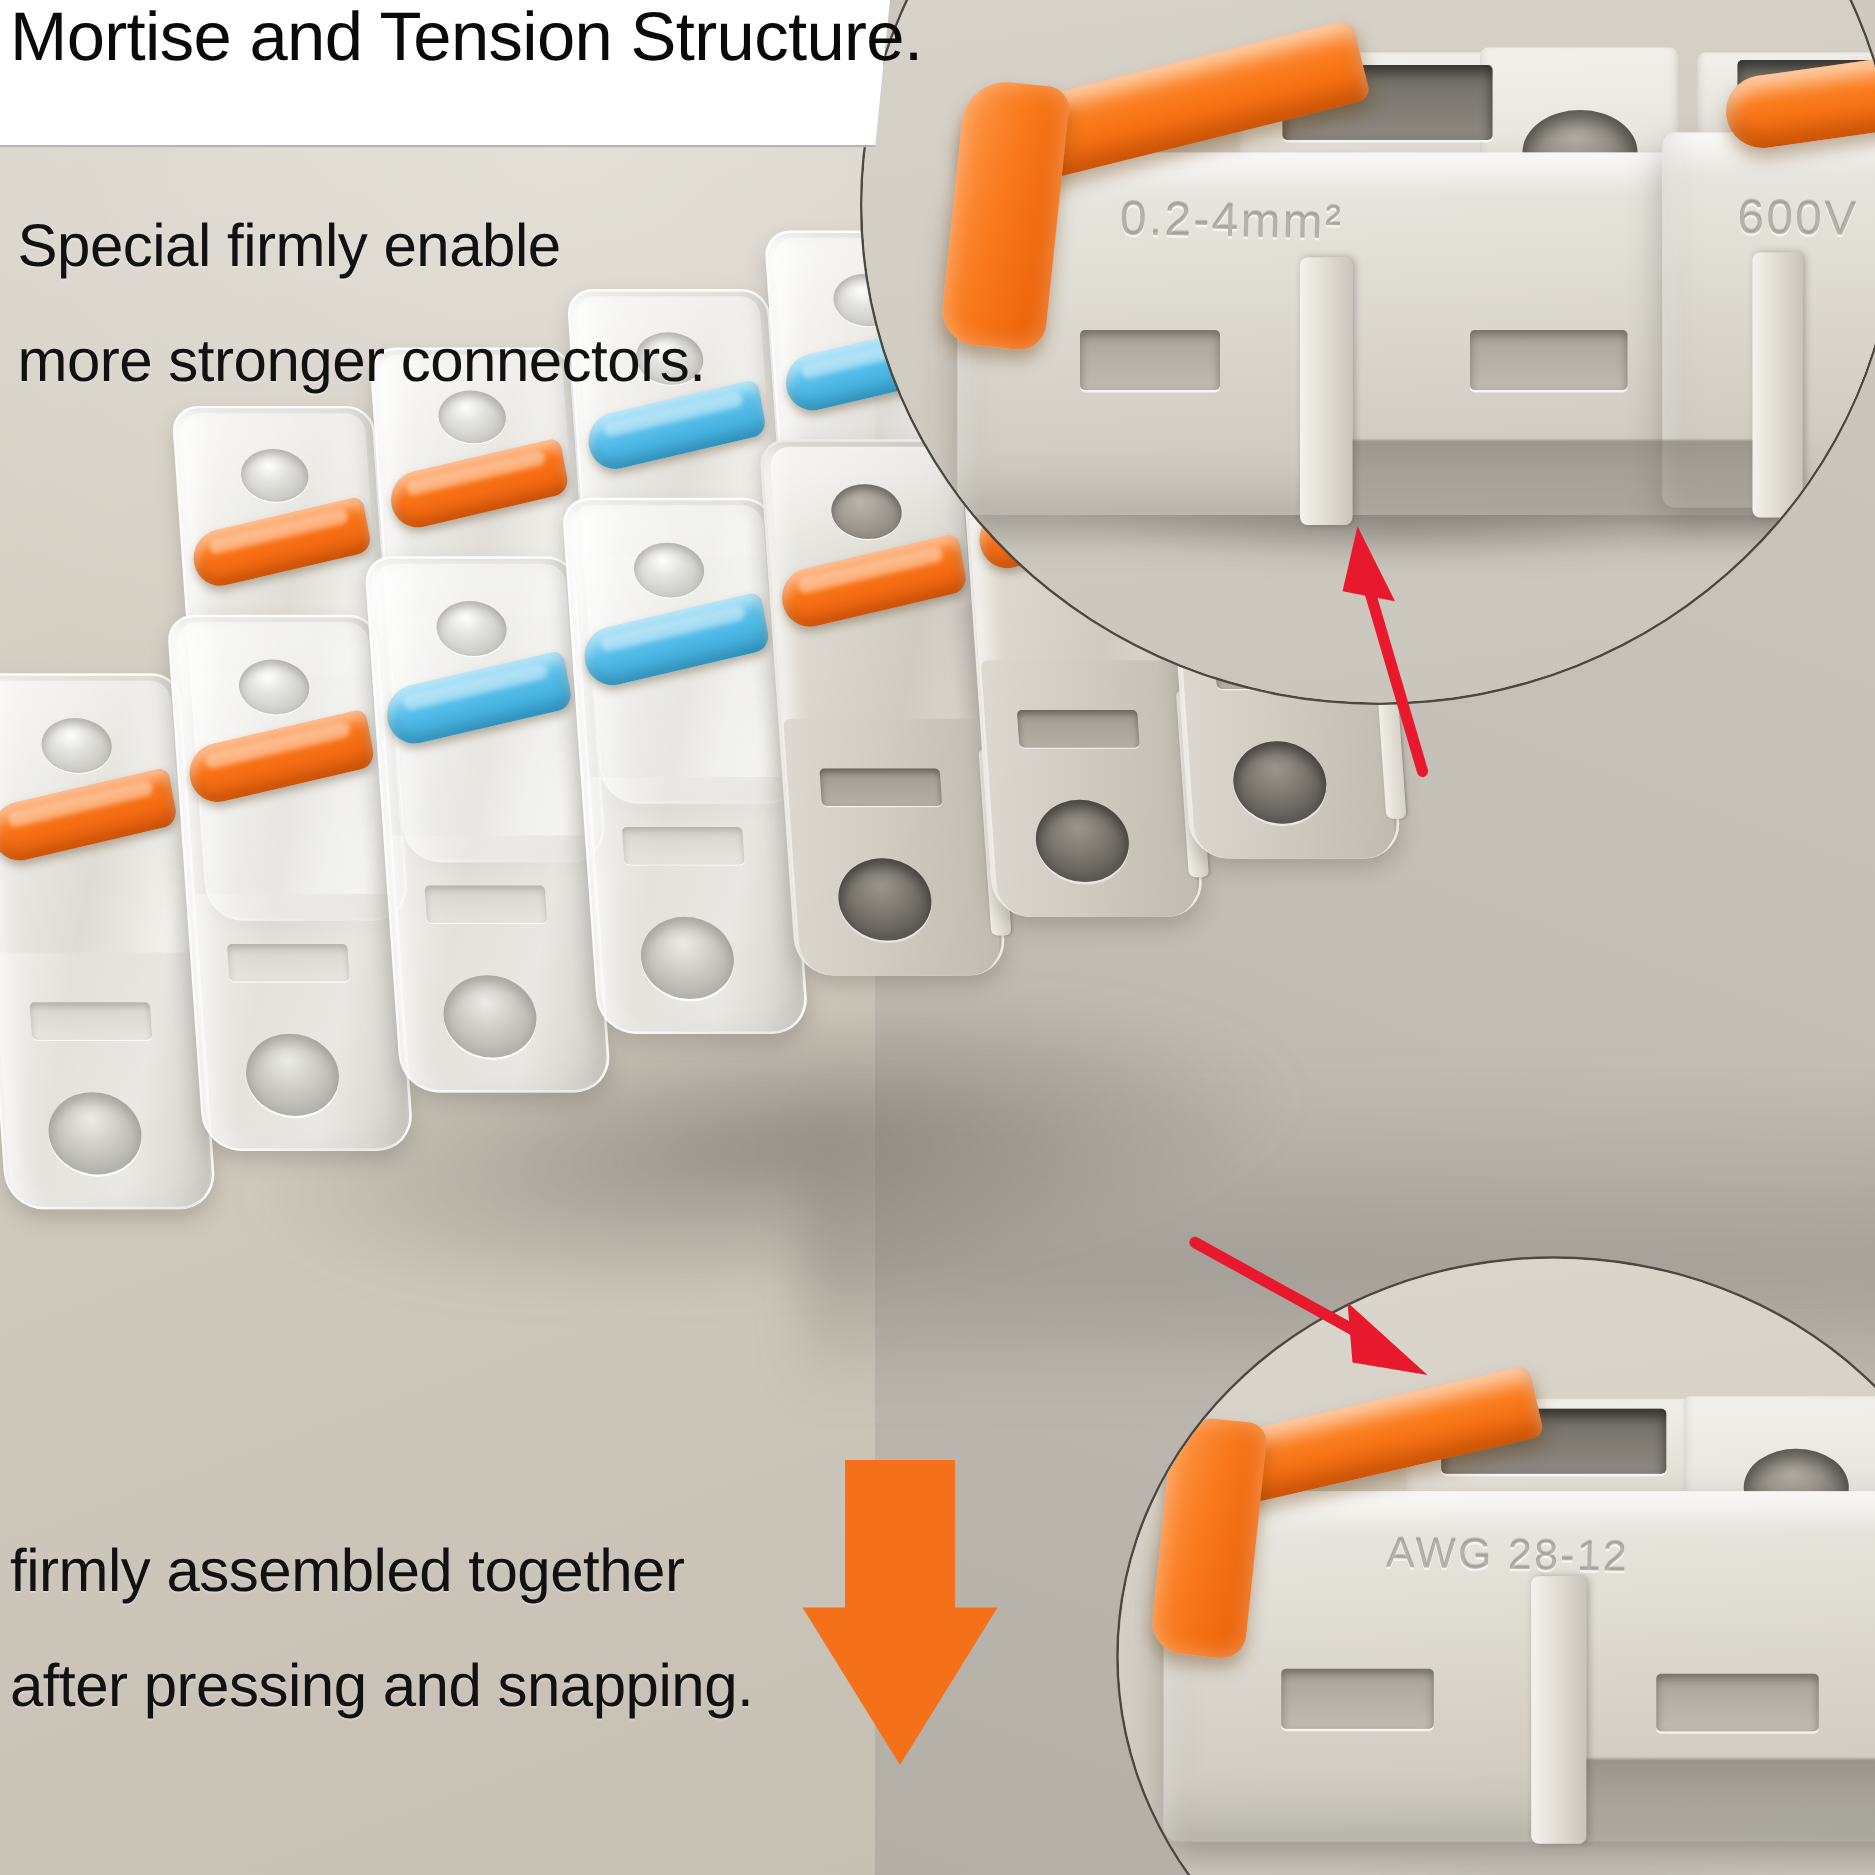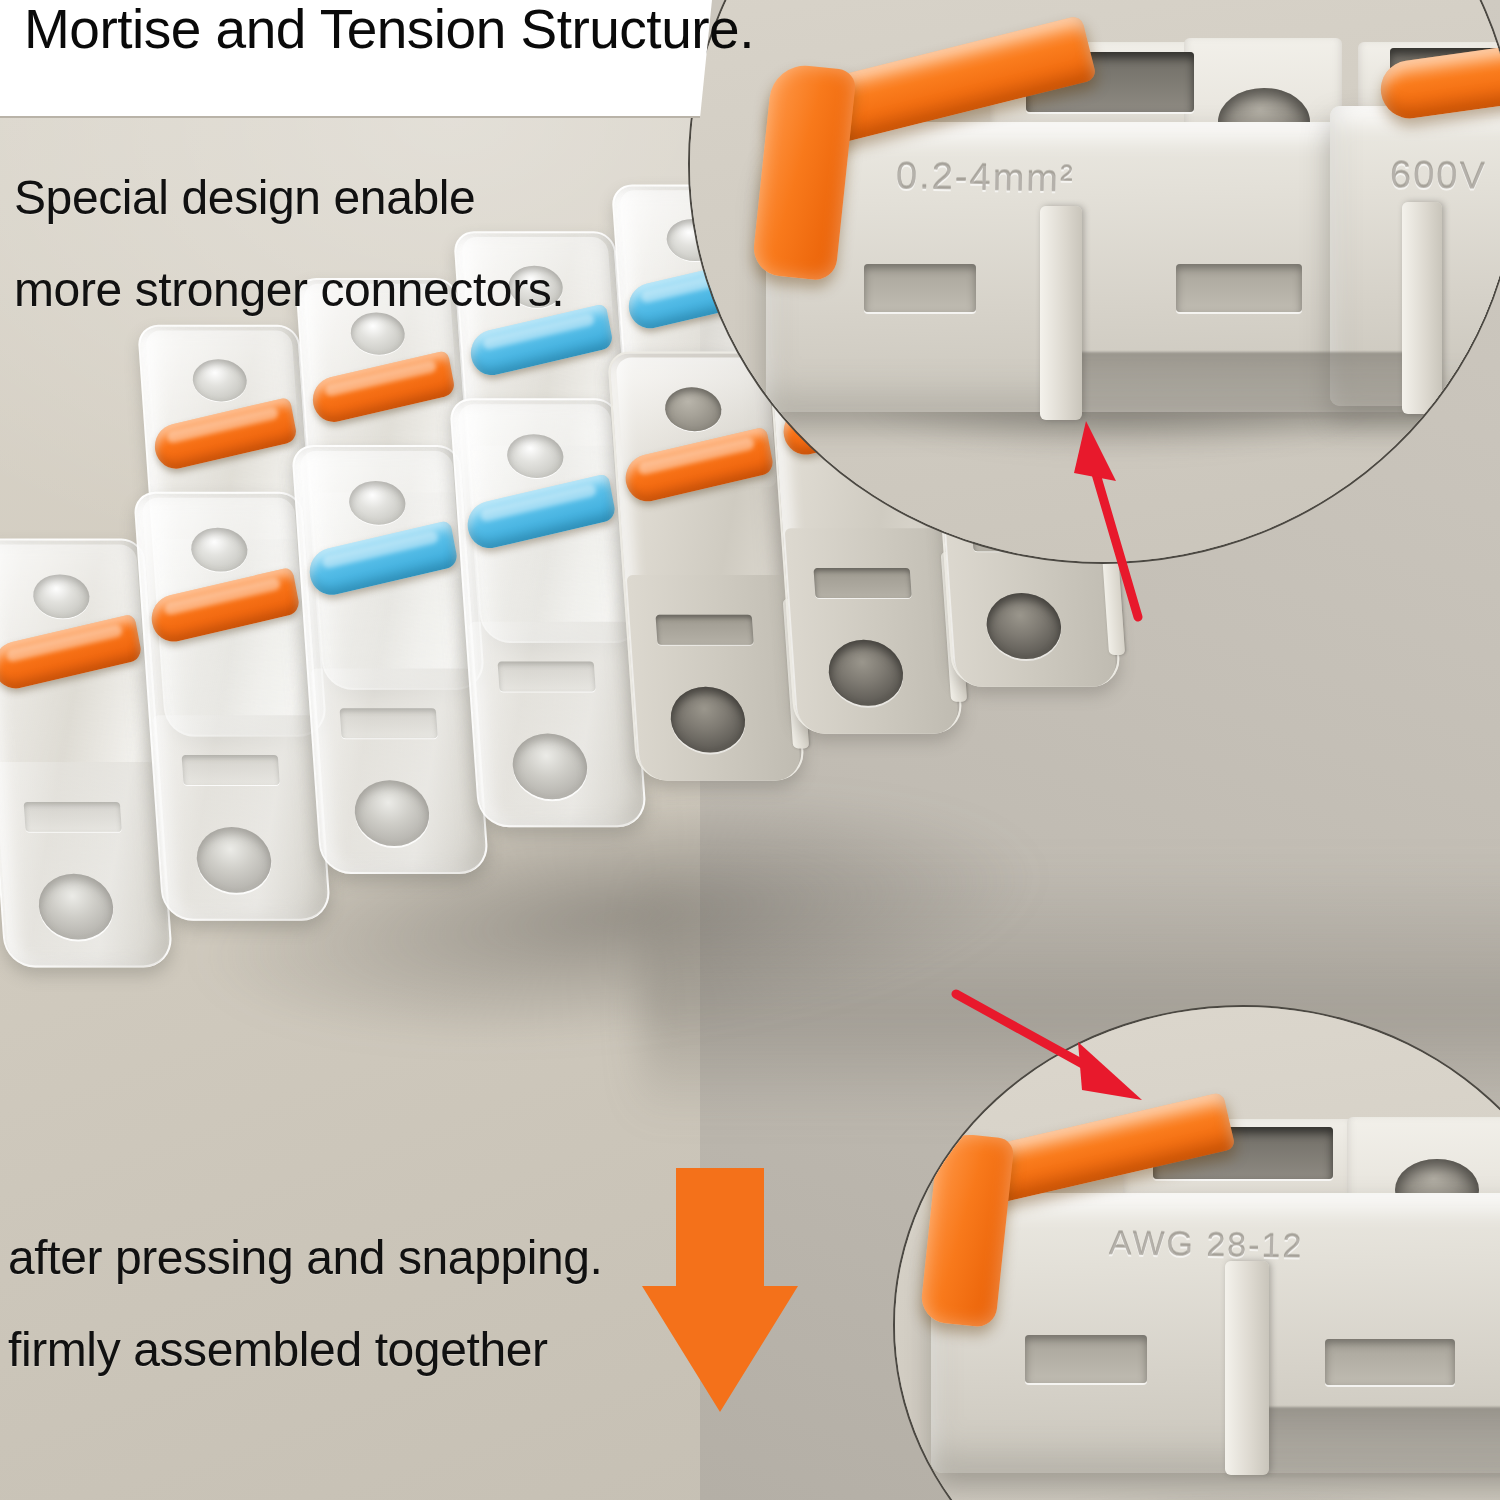--- a/index.html
+++ b/index.html
@@ -37,21 +37,21 @@
   }
 
   
   .header-band {
     position: absolute; left: 0; top: 0; width: 1500px; height: 118px;
     background: #ffffff;
     border-bottom: 2px solid #b9b3a8;
     z-index: 14;
   }
   .header-title {
-    position: absolute; left: 24px; top: 2px;
+    position: absolute; left: 8px; top: 2px;
     font-size: 55px; line-height: 1.0; color: #0a0a0a;
     letter-spacing: -0.5px; white-space: nowrap;
     font-family: "Liberation Sans", sans-serif;
     text-align: right;
   }
 
   
   .caption {
     position: absolute; z-index: 16;
     color: #111; font-size: 48px; line-height: 92px;
@@ -482,22 +482,22 @@
   </svg>
 
   <svg id="arrow-orange" viewBox="0 0 160 245">
     <polygon points="36,0 124,0 124,118 158,118 80,244 2,118 36,118" fill="#F4711A"></polygon>
   </svg>
 
   <div class="header-band" style="clip-path: polygon(0 0, 712px 0, 700px 118px, 0 118px);"></div>
   <div class="header-title" style="z-index:15;">Mortise and Tension Structure.</div>
 
   <div class="caption" id="caption-top">
-    <span class="cl">Special design enable</span>
+    <span class="cl">Special firmly enable</span>
     <span class="cl">more stronger connectors.</span>
   </div>
 
   <div class="caption" id="caption-bottom">
+    <span class="cl">firmly assembled together</span>
     <span class="cl">after pressing and snapping.</span>
-    <span class="cl">firmly assembled together</span>
   </div>
 
 </div>
 
 </body></html>

